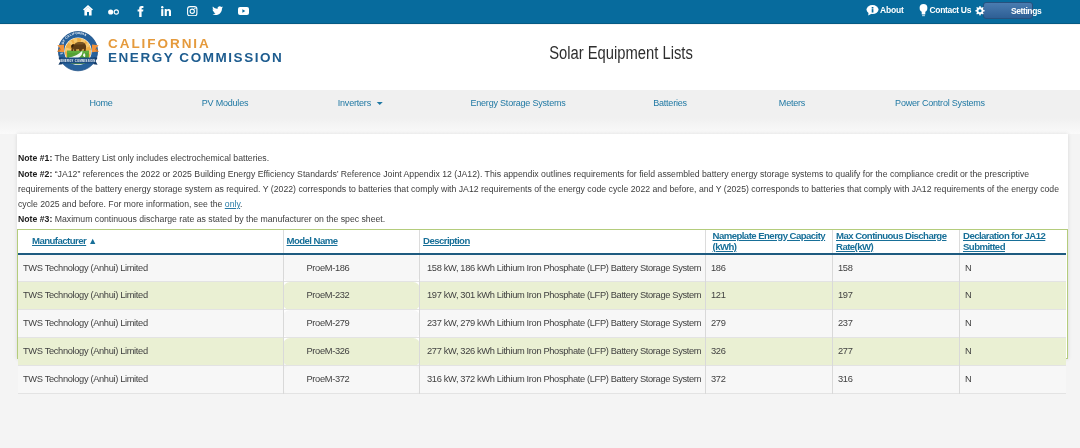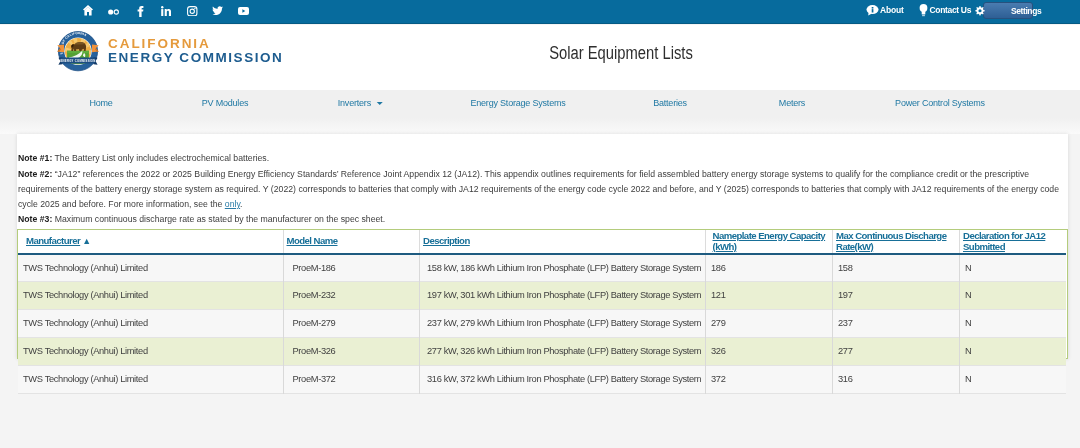--- a/index.html
+++ b/index.html
@@ -39,23 +39,23 @@
 
   
   #tablebox { position:absolute; left:0px; top:94.5px; width:1051px; height:130.5px; border:1.5px solid #b4cc7c; background:#fff; }
   table { border-collapse:collapse; width:1048px; table-layout:fixed; }
   th { color:#176f98; font-size:9.6px; letter-spacing:-0.55px; font-weight:700; text-align:left; vertical-align:middle;
        padding:0 3px 0 3px; line-height:11.7px; border-left:1px solid #dcdcdc; height:21.5px; }
   th span { text-decoration:underline; }
   thead tr { border-bottom:2.5px solid #1e5b80; }
   td { font-size:9.3px; letter-spacing:-0.35px; color:#414141; padding:0 4px 0 5px; height:28px; line-height:15px; border-left:1px solid #d9d9d9;
        white-space:nowrap; overflow:hidden; }
-  td:nth-child(2) { padding-left:9px; }
+  td:nth-child(2) { padding-left:23px;border-radius:7px; }
   td:nth-child(3) { padding-left:7px; }
-  th:first-child { padding-left:8px; }
+  th:first-child { padding-left:14px; }
   th:nth-child(4) { padding-left:6.5px; }
   tbody tr { border-bottom:1px solid #e3e3e3; }
   tbody tr.odd  { background:#f7f7f7; }
   tbody tr.even { background:#eaf0d3; }
   th:first-child, td:first-child { border-left:none; }
 </style>
 </head>
 <body>
 
 <div id="topbar">

